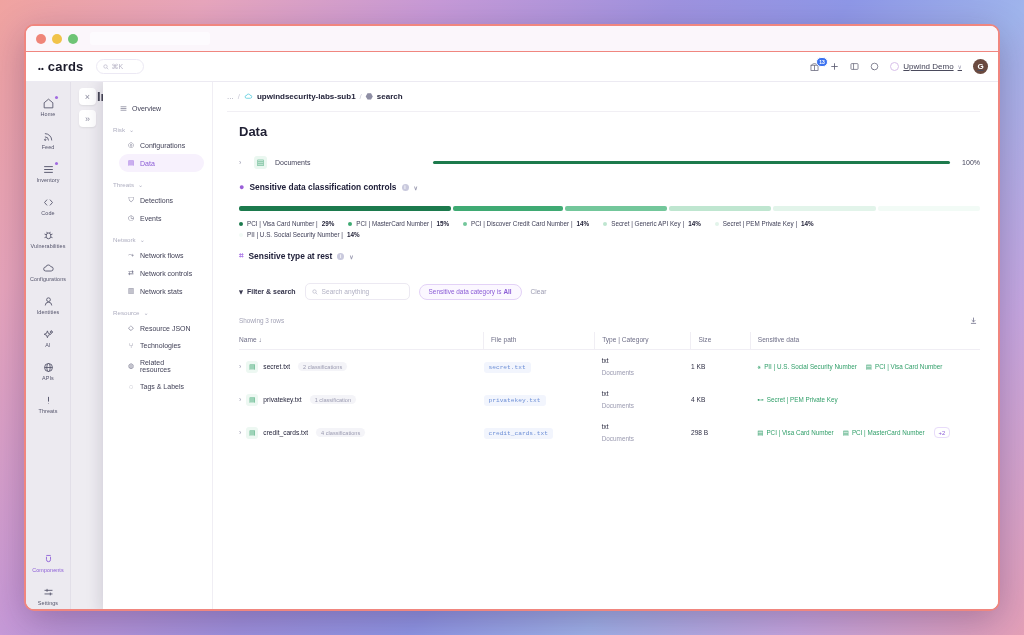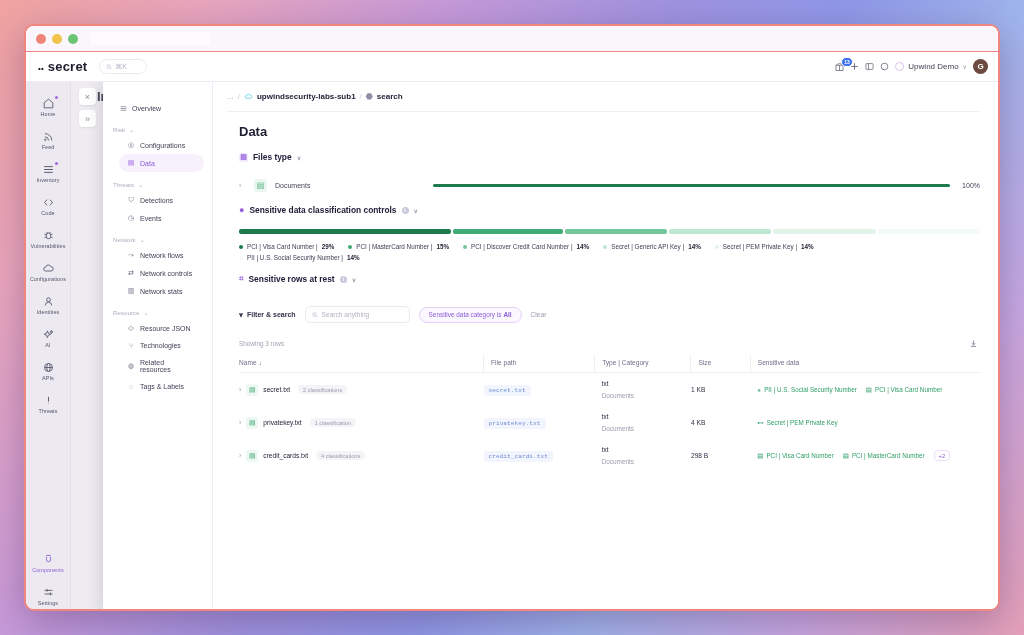--- a/index.html
+++ b/index.html
@@ -50,22 +50,22 @@
     letter-spacing: .2px; padding-left: 2px;
   }
   .logo .dots { font-size: 8px; }
   .searchpill {
     margin-left: 12px; height: 15px; min-width: 48px;
     border: 1px solid #ece9f4; border-radius: 8px;
     display: flex; align-items: center; gap: 3px;
     padding: 0 6px; color: #b7b4c6; font-size: 7px;
   }
   .hdr-right {
-    margin-left: auto; display: flex; align-items: center; gap: 6px;
-    font-size: 8px; color: #4a4a5c;
+    margin-left: auto; display: flex; align-items: center; gap: 11px;
+    font-size: 8px; color: #4a4a5c; text-decoration: underline;
   }
   .hdr-ic { position: relative; color: #5a5a70; display: flex; }
   .badge {
     position: absolute; top: -5px; left: 6px;
     background: #3b72f0; color: #fff; font-size: 5px; font-weight: 700;
     border-radius: 6px; padding: 0 2px; min-width: 10px; text-align: center;
     line-height: 8px; border: 1px solid #fff;
   }
   .tenant { display: flex; align-items: center; gap: 4px; font-size: 8px; color: #3e3e52; }
   .t-ring { width: 9px; height: 9px; border-radius: 50%; border: 1.2px solid #d8c0ea; }
@@ -299,21 +299,21 @@
       <div class="light l-r"></div>
       <div class="light l-y"></div>
       <div class="light l-g"></div>
     </div>
     <div class="urlbar"></div>
   </div>
 
   <div class="appheader">
     <div class="logo">
       <span class="dots">••</span><br style="display:none">
-      <span>secret</span>
+      <span>cards</span>
     </div>
     <div class="searchpill">
       <svg width="6" height="6" viewBox="0 0 12 12">
         <circle cx="5" cy="5" r="3.4" fill="none" stroke="#b7b4c6" stroke-width="1.3"></circle>
         <line x1="7.6" y1="7.6" x2="10.5" y2="10.5" stroke="#b7b4c6" stroke-width="1.3"></line>
       </svg>
       <span>⌘K</span>
     </div>
     <div class="hdr-right">
       <div class="hdr-ic">
@@ -609,25 +609,20 @@
           </span>
           <span>upwindsecurity-labs-sub1</span>
           <span class="sep">/</span>
           <span class="hex">⬣</span>
           <span>search</span>
         </div>
 
         <div class="content">
           <h1 class="page-title">Data</h1>
 
-          <div class="sec-head">
-            <span class="sq sq-file">▤</span>
-            <span>Files type</span>
-            <span class="chev">∨</span>
-          </div>
 
           <div class="ft-row">
             <span class="ft-arrow">›</span>
             <span class="ft-ico">▤</span>
             <span class="ft-name">Documents</span>
             <span class="ft-bar"></span>
             <span class="ft-pct">100%</span>
           </div>
 
           <div class="sec-head">
@@ -673,21 +668,21 @@
               </span>
               <span class="lg">
                 <span class="sw" style="background:#f2fbf6"></span>
                 <span>PII | U.S. Social Security Number | </span>
                 <b>14%</b>
               </span>
             </div>
 
           <div class="sec-head">
             <span class="sq-x">⌗</span>
-            <span>Sensitive rows at rest</span>
+            <span>Sensitive type at rest</span>
             <span class="info-i">i</span>
             <span class="chev">∨</span>
           </div>
 
           <div class="filterbar">
             <span class="fb-label">
               <span>⩔</span>
               <span>Filter &amp; search</span>
             </span>
             <span class="fb-search">

